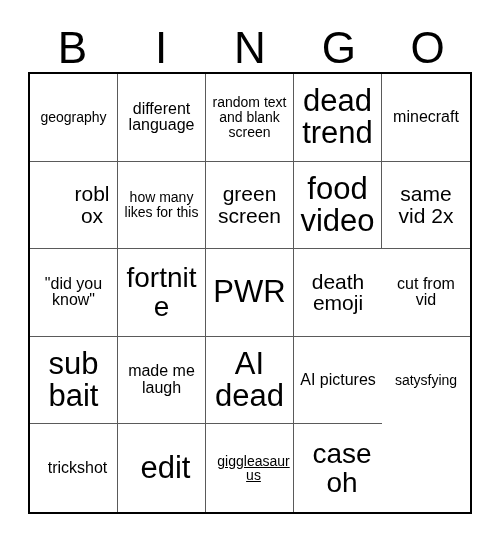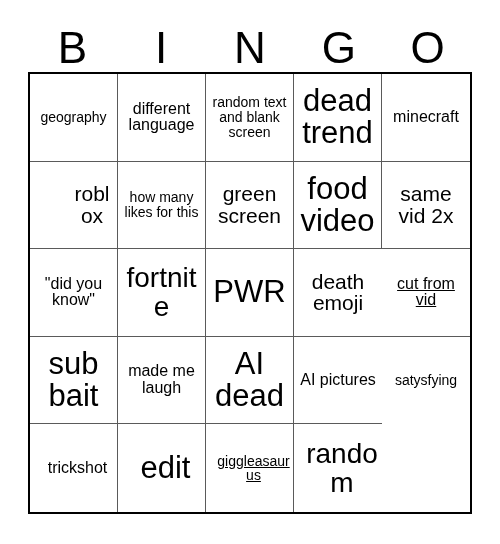--- a/index.html
+++ b/index.html
@@ -140,21 +140,21 @@
     <div class="cell" style="border-right-color: rgb(90, 90, 90); border-bottom-color: rgb(90, 90, 90);">
         <span class="txt fs-lg">fortnite</span>
       </div>
     <div class="cell" style="border-right-color: rgb(90, 90, 90); border-bottom-color: rgb(90, 90, 90);">
         <span class="txt fs-xxl">PWR</span>
       </div>
     <div class="cell" style="border-right-color: rgb(90, 90, 90); border-bottom-color: rgb(90, 90, 90); border-right-style: none;">
         <span class="txt fs-xl">death emoji</span>
       </div>
 
-    <div class="cell" style="border-right-color: rgb(90, 90, 90); border-bottom-color: rgb(90, 90, 90); text-decoration: underline;">
+    <div class="cell" style="border-right-color: rgb(90, 90, 90); border-bottom-color: rgb(90, 90, 90);">
         <span class="txt fs-md">cut from vid</span>
       </div>
     <div class="cell" style="border-right-color: rgb(90, 90, 90); border-bottom-color: rgb(90, 90, 90);">
         <span class="txt fs-xxl">sub bait</span>
       </div>
     <div class="cell" style="border-right-color: rgb(90, 90, 90); border-bottom-color: rgb(90, 90, 90);">
         <span class="txt fs-md">made me laugh</span>
       </div>
     <div class="cell" style="border-right-color: rgb(90, 90, 90); border-bottom-color: rgb(90, 90, 90);">
         <span class="txt fs-xxl">AI dead</span>
@@ -169,17 +169,17 @@
     <div class="cell" style="border-right-color: rgb(90, 90, 90); border-bottom-color: rgb(90, 90, 90); border-bottom-style: none;">
         <span class="txt fs-md">trickshot</span>
       </div>
     <div class="cell" style="border-right-color: rgb(90, 90, 90); border-bottom-color: rgb(90, 90, 90); border-bottom-style: none;">
         <span class="txt fs-xxl">edit</span>
       </div>
     <div class="cell" style="border-right-color: rgb(90, 90, 90); border-bottom-color: rgb(90, 90, 90); border-bottom-style: none;">
         <span class="txt fs-xs">giggleasaurus</span>
       </div>
     <div class="cell" style="border-right-color: rgb(90, 90, 90); border-bottom-color: rgb(90, 90, 90); border-right-style: none; border-bottom-style: none;">
-        <span class="txt fs-lg">random</span>
+        <span class="txt fs-lg">caseoh</span>
       </div>
 
   </div>
 </div>
 
 </body></html>

